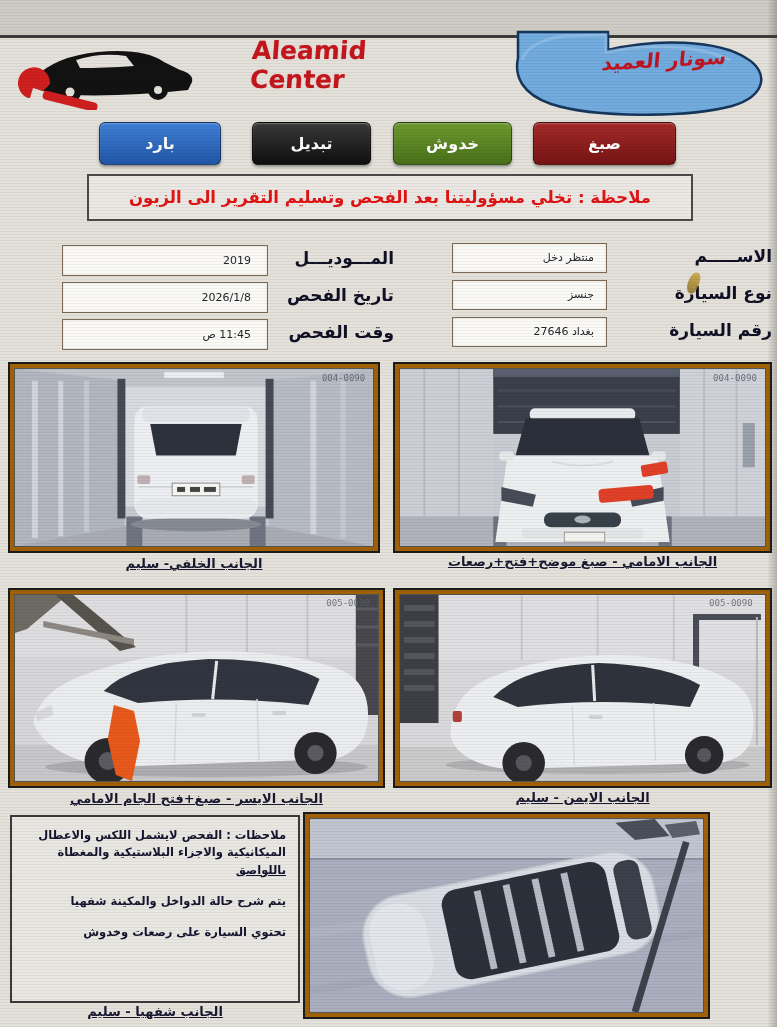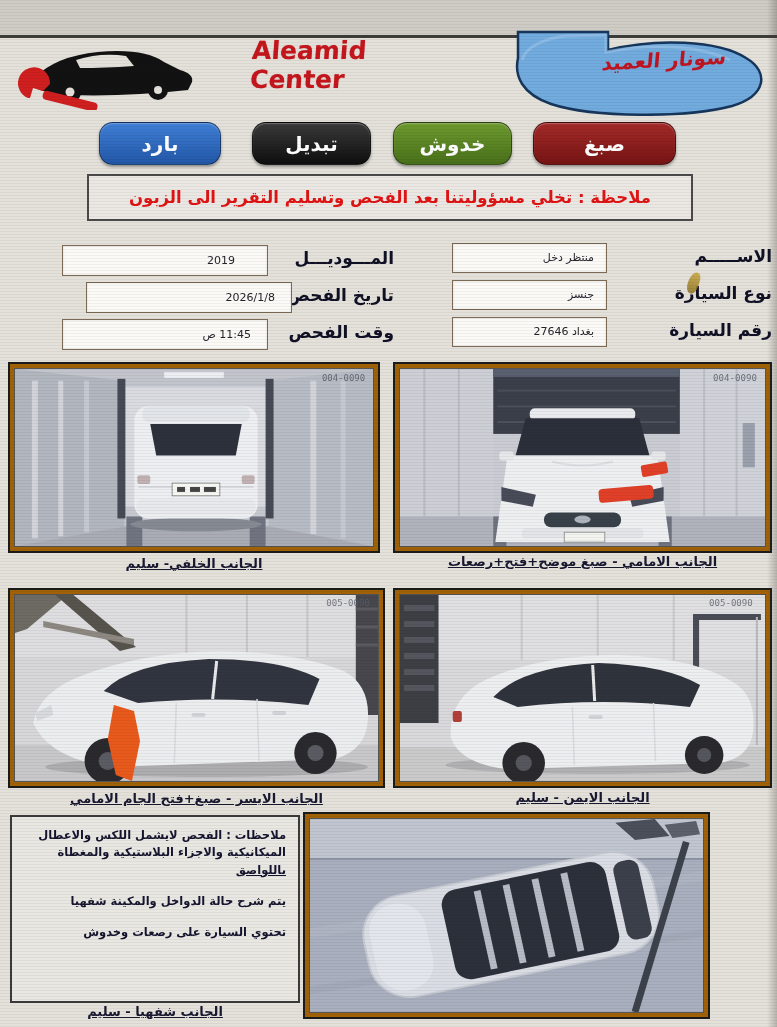--- a/index.html
+++ b/index.html
@@ -20,22 +20,22 @@
   .brand{position:absolute;left:252px;top:36px;width:210px;height:34px;
     color:#c4161c;font-size:25px;font-weight:bold;transform:skewX(-4deg);
     text-shadow:0 0 1px rgba(196,22,28,.4);}
   .banner{position:absolute;left:506px;top:22px;width:266px;height:94px;}
   .banner svg{position:absolute;inset:0;width:100%;height:100%;}
   .banner-text{position:absolute;left:78px;top:26px;width:160px;text-align:center;
     color:#c01420;font-size:20px;font-weight:bold;transform:rotate(-3deg) skewX(-8deg);
     direction:rtl;}
 
   
-  .btn{position:absolute;top:122px;height:43px;border-radius:14px;color:#fff;
-    font-weight:bold;font-size:20px;display:flex;align-items:center;justify-content:center;
+  .btn{position:absolute;top:122px;height:43px;border-radius:6px;color:#fff;
+    font-weight:bold;font-size:16px;display:flex;align-items:center;justify-content:center;
     font-family:"DejaVu Sans",sans-serif;border:1px solid rgba(0,0,0,.45);
     box-shadow:0 2px 3px rgba(0,0,0,.35), inset 0 1px 1px rgba(255,255,255,.3);
     direction:rtl;cursor:pointer;padding:18px;}
   .btn-blue {left:99px;width:122px;background:linear-gradient(#3f7fd6,#2257a8);}
   .btn-black{left:252px;width:119px;background:linear-gradient(#3a3a3a,#0e0e0e);}
   .btn-green{left:393px;width:119px;background:linear-gradient(#6d9a2e,#49701a);}
   .btn-red  {left:533px;width:143px;background:linear-gradient(#a32a28,#771414);}
 
   
   .notice{position:absolute;left:87px;top:174px;width:602px;height:43px;
@@ -115,24 +115,24 @@
     <span class="val" dir="rtl">جنسز</span>
   </div>
   <div class="f-label" style="left:630px;top:320px;width:142px;">رقم السيارة</div>
   <div class="f-box" style="left:452px;top:317px;width:153px;">
     <span class="val" dir="ltr">27646 بغداد</span>
   </div>
   <div class="smudge"></div>
 
   <div class="f-label" style="left:268px;top:248px;width:126px;">المـــوديـــل</div>
   <div class="f-box" style="left:62px;top:245px;width:204px;height:29px;">
-    <span class="val" dir="ltr" style="right:32px;line-height:29px;">2019</span>
+    <span class="val" dir="ltr" style="right:16px;line-height:29px;">2019</span>
   </div>
   <div class="f-label" style="left:268px;top:285px;width:126px;">تاريخ الفحص</div>
-  <div class="f-box" style="left:62px;top:282px;width:204px;height:29px;margin-left:24px;">
+  <div class="f-box" style="left:62px;top:282px;width:204px;height:29px;">
     <span class="val" dir="ltr" style="right:16px;line-height:29px;">2026/1/8</span>
   </div>
   <div class="f-label" style="left:268px;top:322px;width:126px;">وقت الفحص</div>
   <div class="f-box" style="left:62px;top:319px;width:204px;height:29px;">
     <span class="val" dir="rtl" style="right:16px;line-height:29px;">11:45 ص</span>
   </div>
 
   <div class="photo-frame" style="left:8px;top:362px;width:372px;height:191px;">
     <div class="photo-inner">
         <svg viewBox="0 0 360 180" preserveAspectRatio="none">

